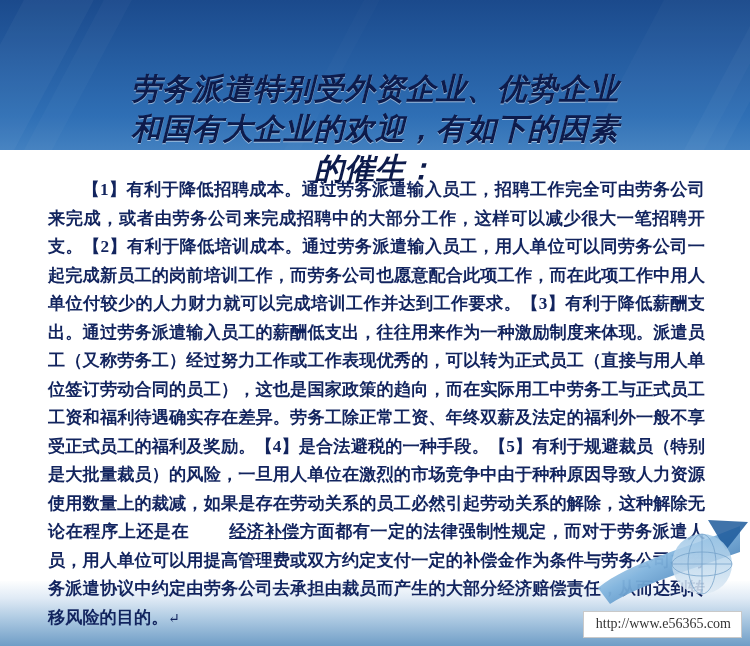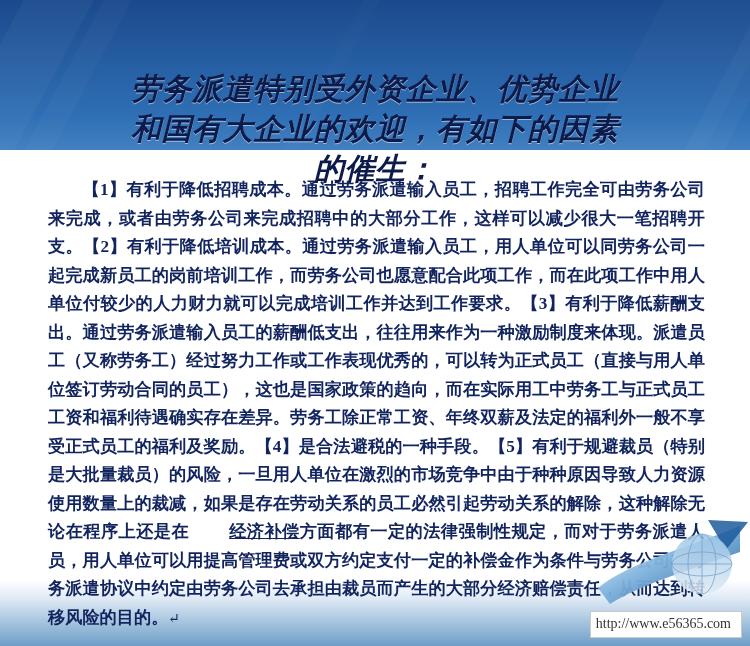--- a/index.html
+++ b/index.html
@@ -105,21 +105,21 @@
     height: 120px;
     pointer-events: none;
   }
 
   .url-box {
     position: absolute;
     right: 8px;
     bottom: 8px;
     background: #ffffff;
     border: 1px solid #c9c9c9;
-    padding: 3px 10px 4px 5px;
+    padding: 3px 10px 4px 12px;
     font-family: "Liberation Serif", "DejaVu Serif", serif;
     font-size: 14px;
     color: #333333;
     line-height: 18px;
   }
 </style>
 </head>
 <body>
 
 <div id="slide">

